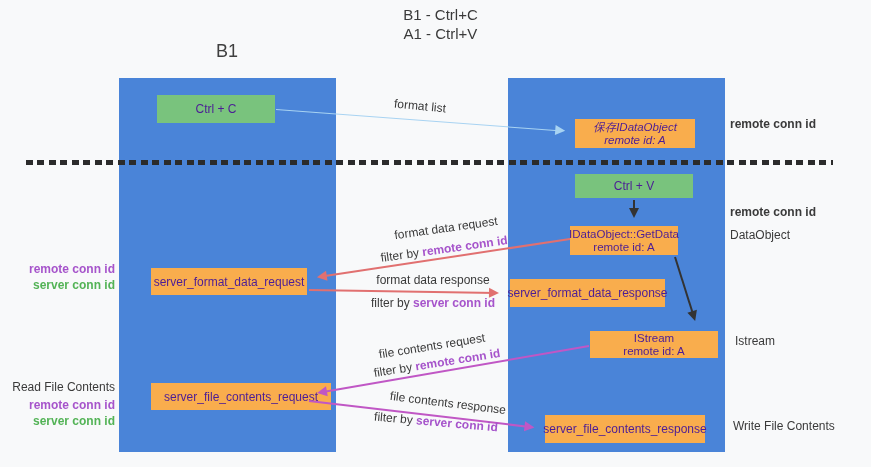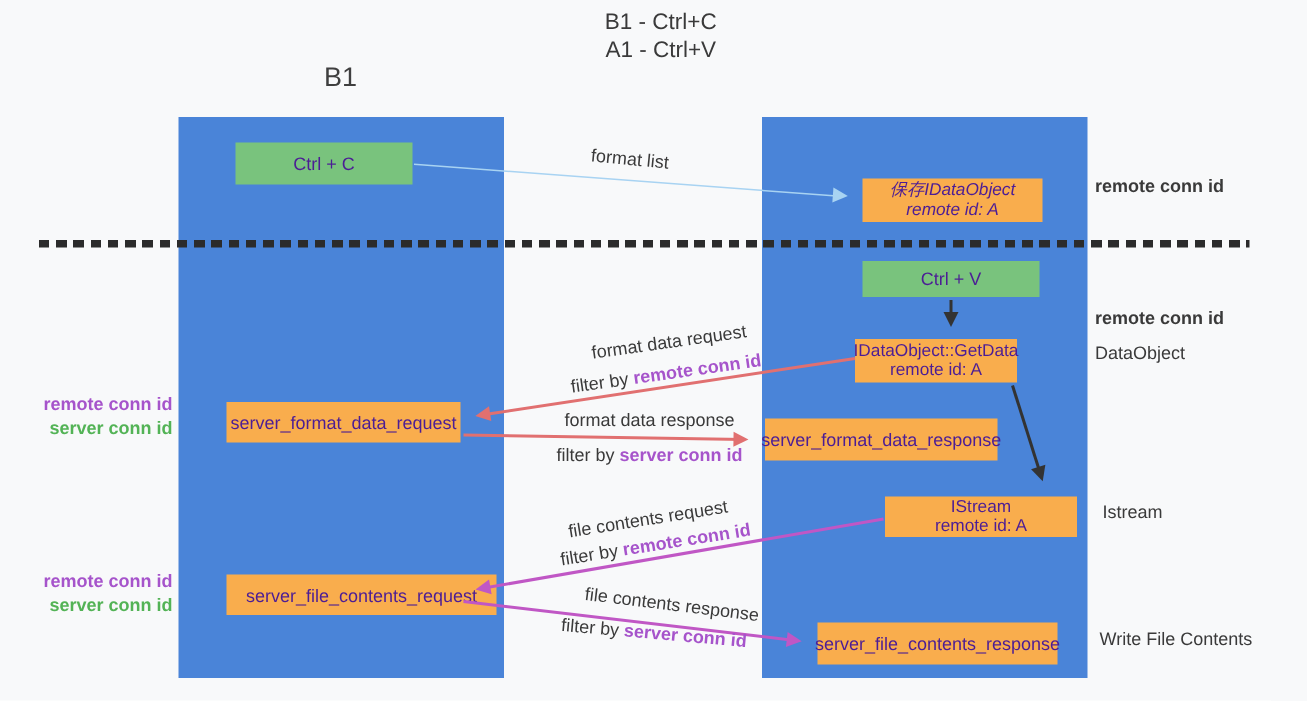--- a/index.html
+++ b/index.html
@@ -130,17 +130,18 @@
   <div class="slabel bold purple" style="left:730px; top:204px;">remote conn id</div>
   <div class="slabel" style="left:730px; top:227px;">DataObject</div>
   <div class="slabel" style="left:735px; top:333px;">Istream</div>
   <div class="slabel" style="left:733px; top:418px;">Write File Contents</div>
 
   <div class="slabel left-group" style="top:261px;">
     <div class="bold purple">remote conn id</div>
     <div class="bold greentxt">server conn id</div>
   </div>
   <div class="slabel left-group" style="top:379px;">
+    <div style="margin-bottom:2px;">Read File Contents</div>
     <div class="bold purple">remote conn id</div>
     <div class="bold greentxt">server conn id</div>
   </div>
 
 </div>
 
 </body></html>

